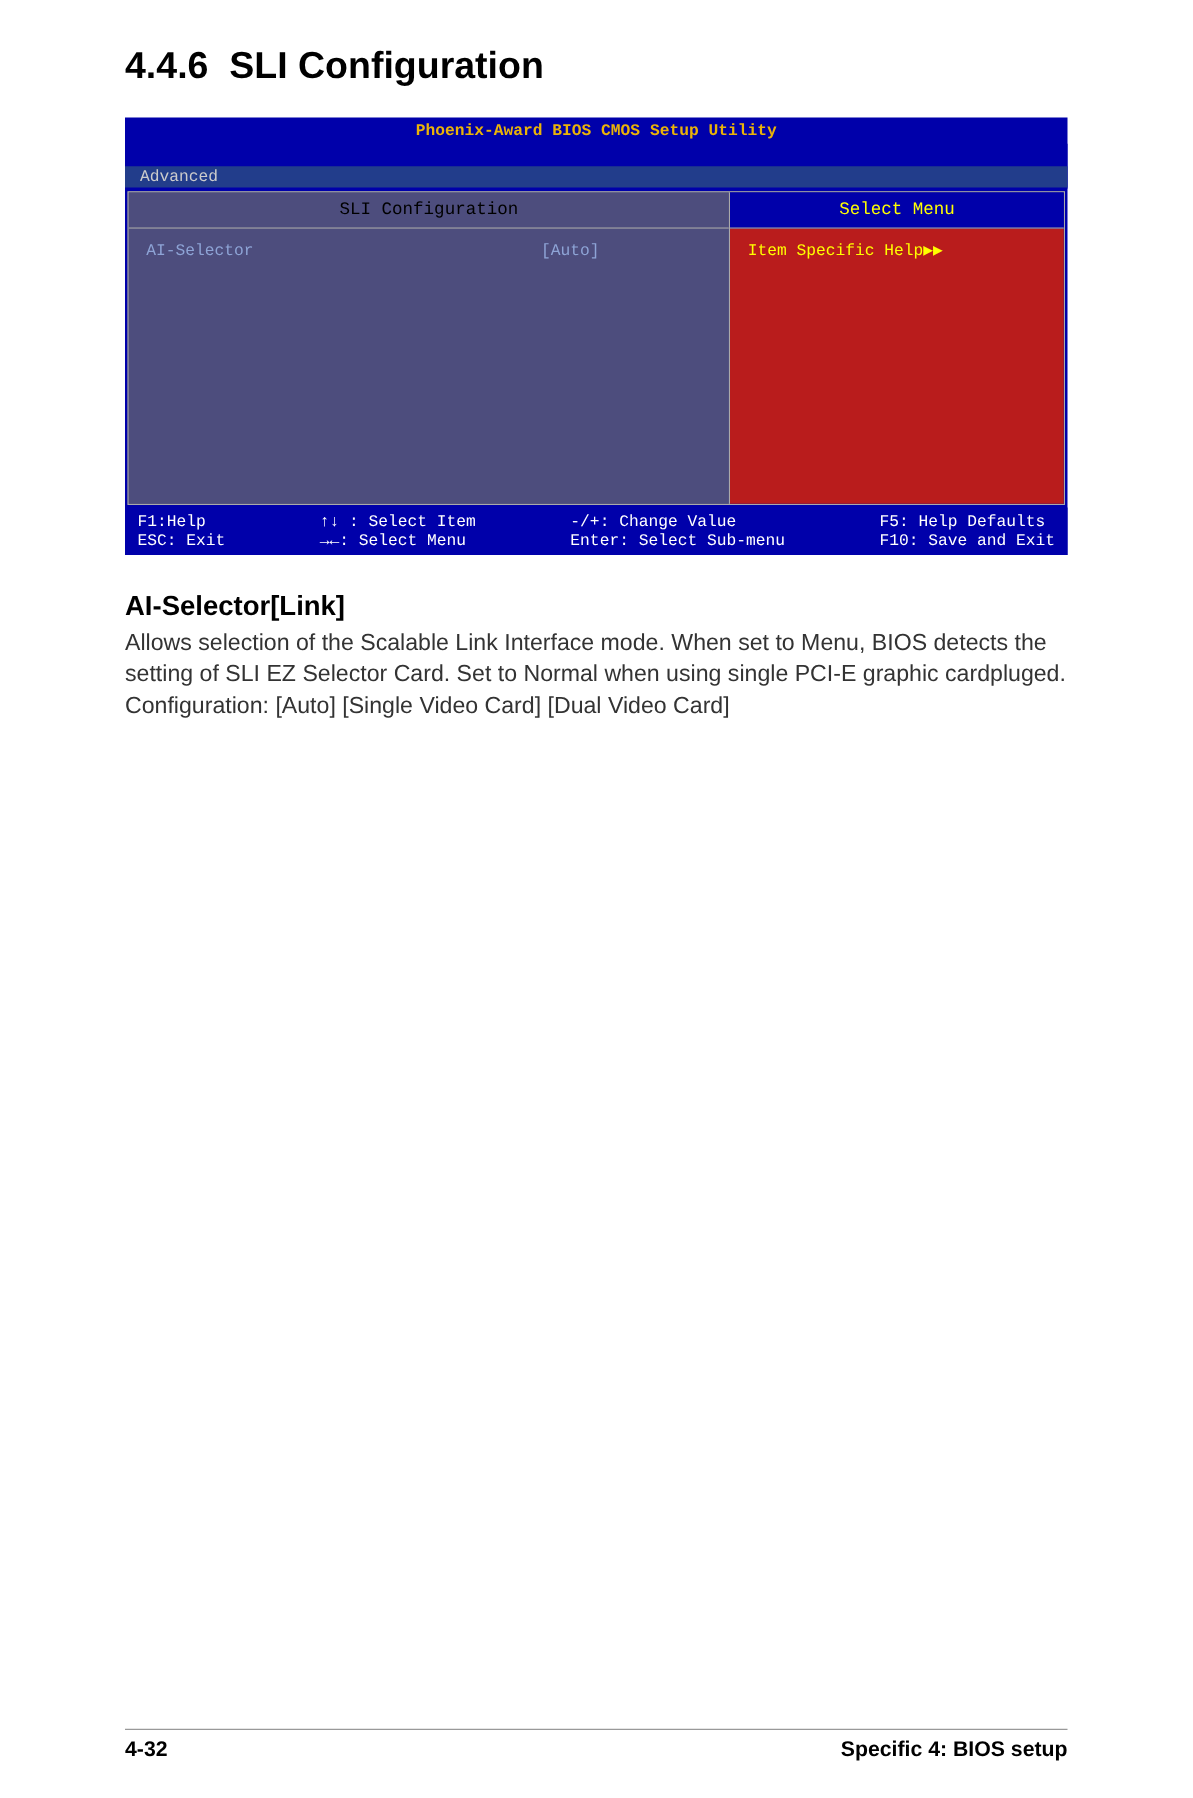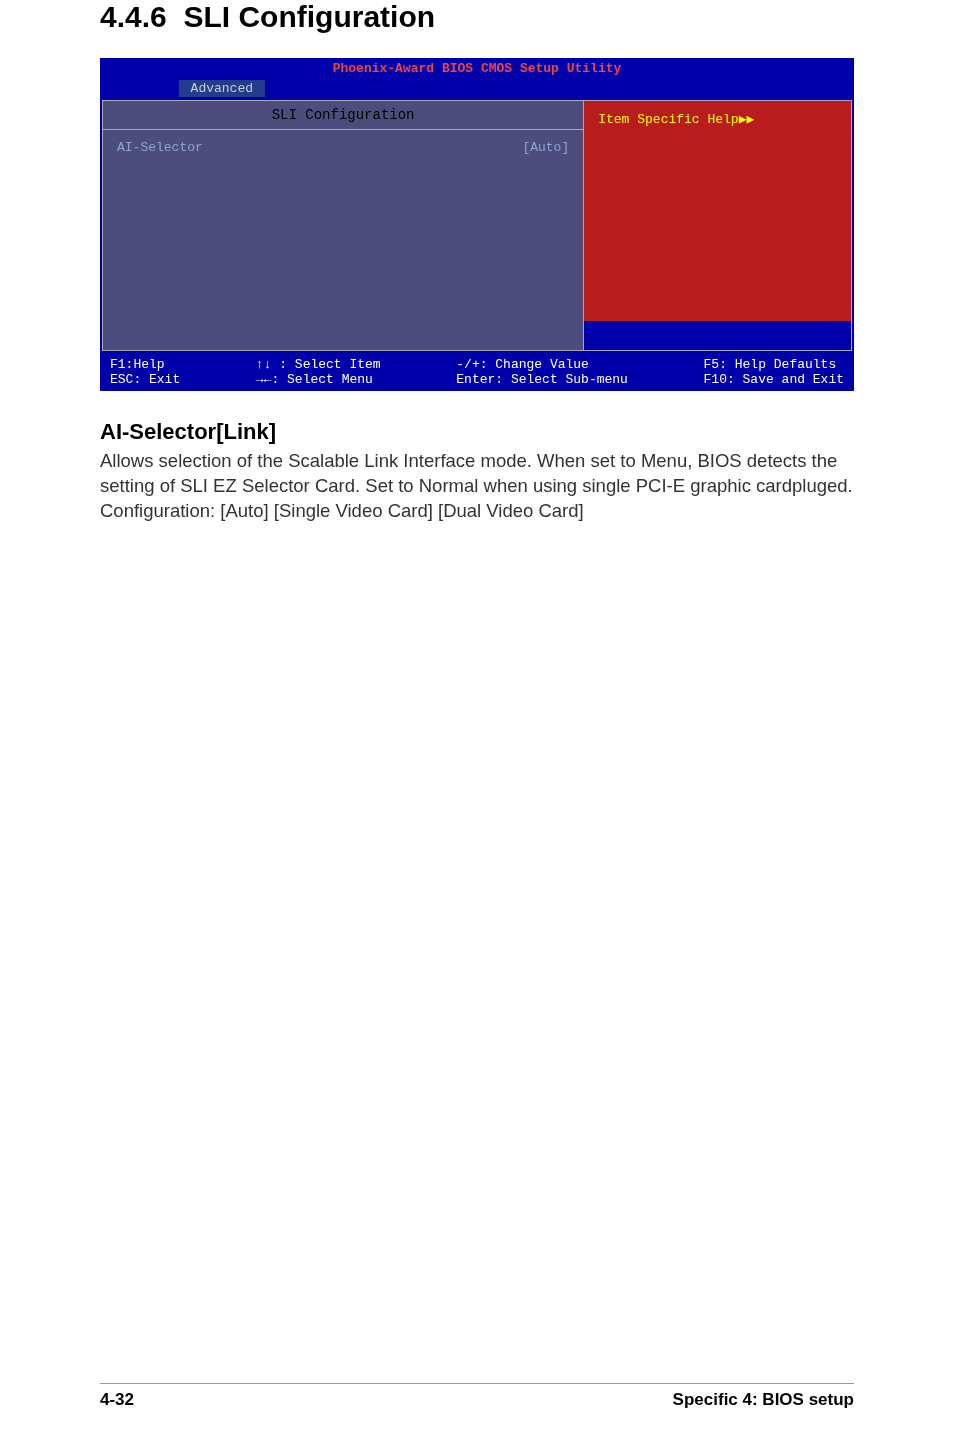--- a/index.html
+++ b/index.html
@@ -12,39 +12,41 @@
       height: 1438px;
       background: #ffffff;
       font-family: Arial, Helvetica, sans-serif;
       position: relative;
       padding: 0 100px;
     }
     .section-heading {
       font-size: 30px;
       font-weight: bold;
       color: #000;
+      margin-top: 36px;
       margin-bottom: 24px;
     }
     .bios-window {
       width: 100%;
       background: #0000aa;
       font-family: 'Courier New', monospace;
       font-size: 13px;
       color: #ffffff;
     }
     .bios-title {
       text-align: center;
-      color: #ef4444;
+      color: #eab308;
       padding: 3px 4px;
       font-weight: bold;
     }
     .menu-bar {
       display: flex;
       background: #0000aa;
       padding: 1px 0;
+      flex-direction: column;
     }
     .menu-item {
       color: #888888;
       padding: 1px 12px;
       font-size: 13px;
     }
     .menu-item.active {
       color: #cccccc;
       background: #223d8b;
       border-bottom: none;
@@ -84,21 +86,21 @@
     }
     .bios-row {
       display: flex;
       color: #8ea4d6;
     }
     .bios-row .label {
       flex: 1;
     }
     .bios-row .value {
       flex: 1;
-      text-align: right;
+      text-align: center;
       color: #8ea4d6;
     }
     .bios-help {
       padding: 10px 14px;
       color: #ffff00;
       background: #b91c1c;
       min-height: 220px;
       font-size: 13px;
     }
     .bios-footer {
@@ -153,20 +155,21 @@
     <div class="bios-left">
       <div class="panel-header">SLI Configuration</div>
       <div class="bios-content">
         <div class="bios-row">
           <span class="label">AI-Selector</span>
           <span class="value">[Auto]</span>
         </div>
       </div>
     </div>
     <div class="bios-right">
+      <div class="panel-header right">Select Menu</div>
       <div class="bios-help">Item Specific Help▶▶</div>
     </div>
   </div>
   <div class="bios-footer">
     <div class="footer-col"><span>F1:Help</span>
 <span>ESC: Exit</span></div>
     <div class="footer-col"><span>↑↓ : Select Item</span>
 <span>→←: Select Menu</span></div>
     <div class="footer-col"><span>-/+: Change Value</span>
 <span>Enter: Select Sub-menu</span></div>

